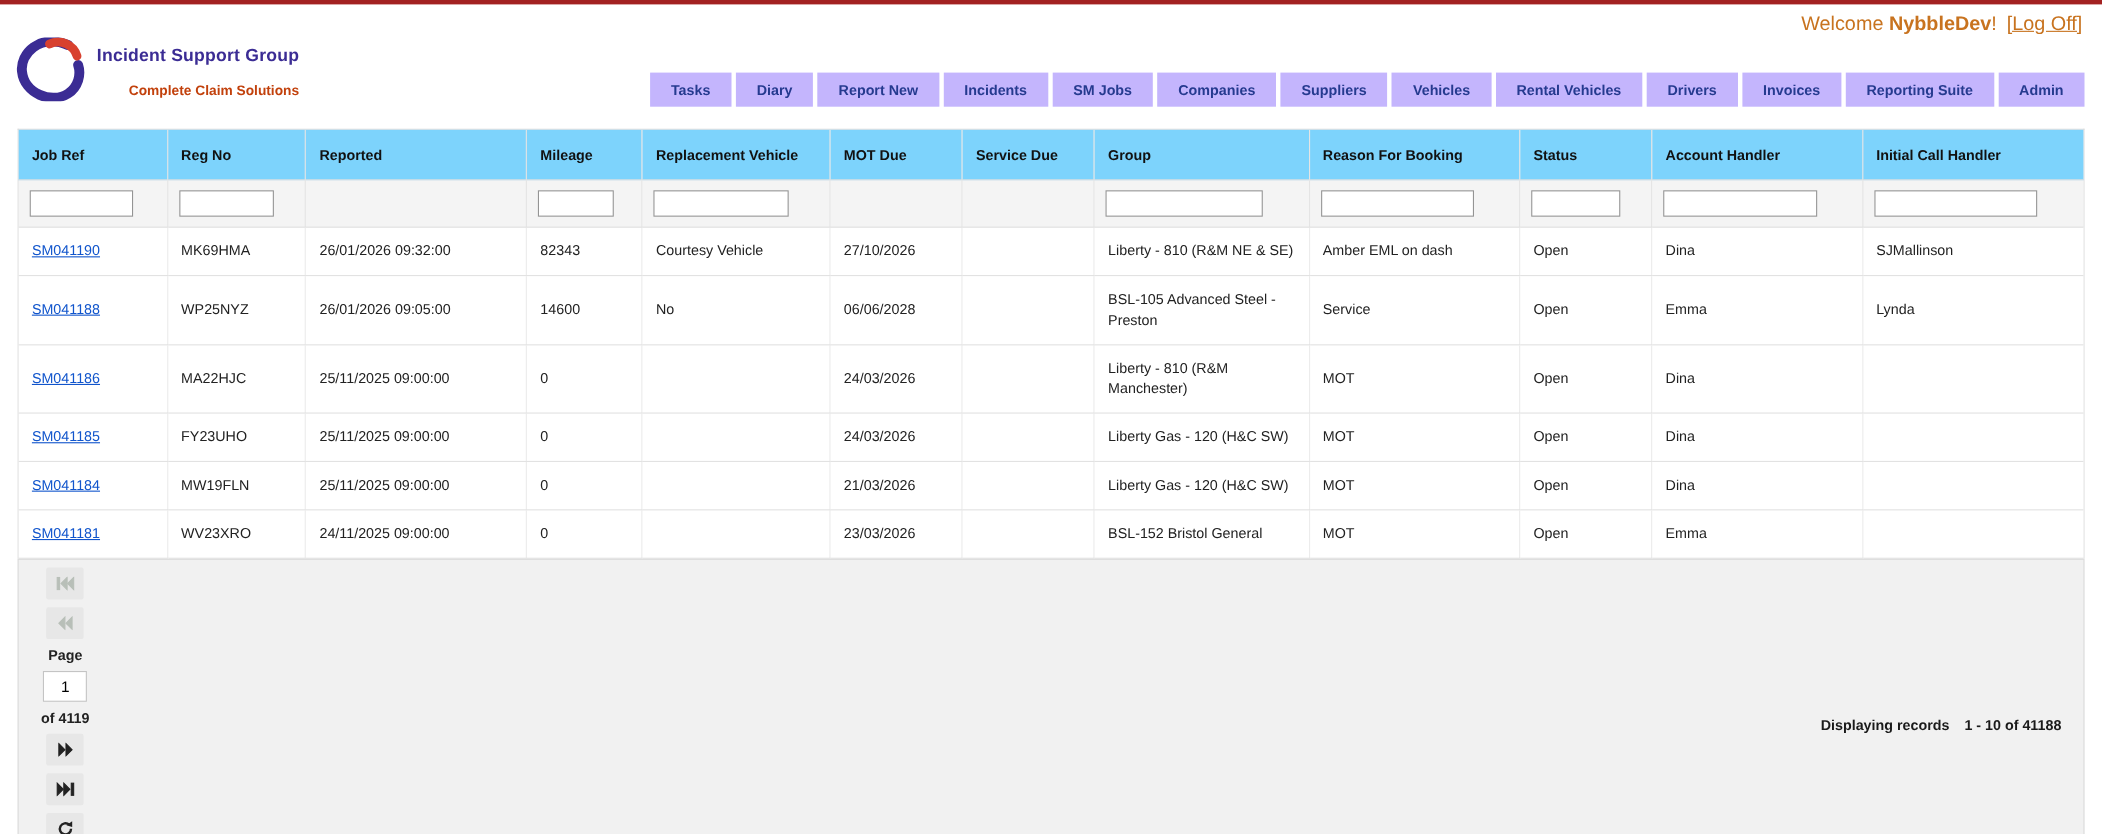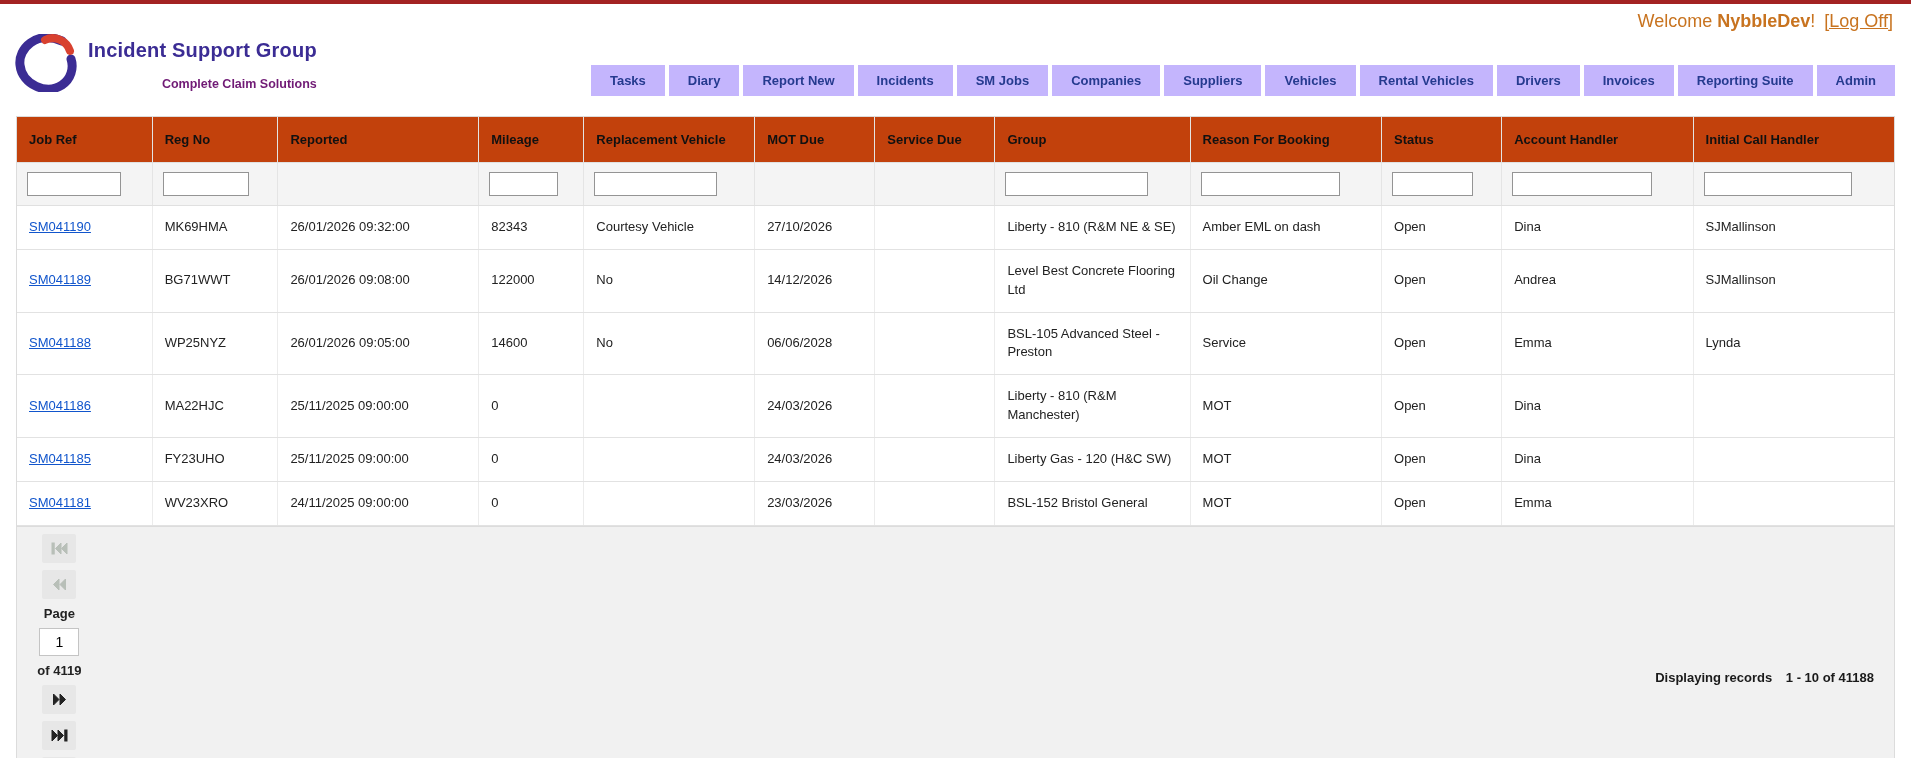--- a/index.html
+++ b/index.html
@@ -11,31 +11,31 @@
 
   
   .welcome-bar { text-align: right; padding: 7px 18px 0 0; font-size: 18px; color: #c8731f; }
   .welcome-bar b { font-weight: bold; }
   .logoff-link { color: #c8731f; text-decoration: underline; cursor: pointer; margin-left: 4px; }
 
   
   .header-flex { display: flex; justify-content: space-between; align-items: flex-end; padding: 0 16px 2px 14px; }
   .logo { display: flex; align-items: center; gap: 10px; padding-top: 2px; }
   .logo-text { display: flex; flex-direction: column; align-items: flex-end; }
-  .logo-title { color: #3b2c94; font-weight: bold; font-size: 20px; letter-spacing: 0.2px; }
-  .logo-subtitle { color: #701a75; font-weight: bold; font-size: 12.5px; margin-top: 15px; }
+  .logo-title { color: #3b2c94; font-weight: bold; font-size: 16px; letter-spacing: 0.2px; }
+  .logo-subtitle { color: #c2410c; font-weight: bold; font-size: 12.5px; margin-top: 15px; }
 
   .nav-tabs { display: flex; gap: 4px; }
   .nav-tab { background: #c4b5fd; color: #253a8f; font-weight: bold; font-size: 13px;
              padding: 8px 19px; cursor: pointer; white-space: nowrap; }
 
   
   .grid-wrap { margin: 18px 16px 0 16px; border: 1px solid #dcdcdc; border-bottom: none; }
   table.grid { width: 100%; border-collapse: collapse; table-layout: fixed; font-size: 13px; }
-  .grid th { background: #c2410c; text-align: left; font-weight: bold; color: #111;
+  .grid th { background: #7dd3fc; text-align: left; font-weight: bold; color: #111;
              padding: 15px 12px; border-right: 1px solid #e4e4e4; border-bottom: 1px solid #e0e0e0; }
   .grid .filter-row td { background: #f4f4f4; padding: 9px 10px; border-right: 1px solid #e4e4e4;
              border-bottom: 1px solid #e0e0e0; }
   .filter-input { width: 82%; min-width: 58px; max-width: 170px; height: 24px;
              border: 1px solid #949494; background: #fff; padding: 2px 5px; font-size: 13px;
              font-family: "Liberation Sans", sans-serif; }
   .grid tbody td { background: #fff; padding: 12px 12px; border-right: 1px solid #ececec;
              border-bottom: 1px solid #e2e2e2; vertical-align: middle; color: #222;
              overflow-wrap: break-word; line-height: 1.45; }
   .grid th:last-child, .grid td:last-child { border-right: none; }
@@ -156,34 +156,20 @@
           <td>Courtesy Vehicle</td>
           <td>27/10/2026</td>
           <td></td>
           <td>Liberty - 810 (R&amp;M NE &amp; SE)</td>
           <td>Amber EML on dash</td>
           <td>Open</td>
           <td>Dina</td>
           <td>SJMallinson</td>
         </tr>
         <tr>
-          <td><a class="job-link">SM041189</a></td>
-          <td>BG71WWT</td>
-          <td>26/01/2026 09:08:00</td>
-          <td>122000</td>
-          <td>No</td>
-          <td>14/12/2026</td>
-          <td></td>
-          <td>Level Best Concrete Flooring Ltd</td>
-          <td>Oil Change</td>
-          <td>Open</td>
-          <td>Andrea</td>
-          <td>SJMallinson</td>
-        </tr>
-        <tr>
           <td><a class="job-link">SM041188</a></td>
           <td>WP25NYZ</td>
           <td>26/01/2026 09:05:00</td>
           <td>14600</td>
           <td>No</td>
           <td>06/06/2028</td>
           <td></td>
           <td>BSL-105 Advanced Steel - Preston</td>
           <td>Service</td>
           <td>Open</td>
@@ -204,20 +190,34 @@
           <td>Dina</td>
           <td></td>
         </tr>
         <tr>
           <td><a class="job-link">SM041185</a></td>
           <td>FY23UHO</td>
           <td>25/11/2025 09:00:00</td>
           <td>0</td>
           <td></td>
           <td>24/03/2026</td>
+          <td></td>
+          <td>Liberty Gas - 120 (H&amp;C SW)</td>
+          <td>MOT</td>
+          <td>Open</td>
+          <td>Dina</td>
+          <td></td>
+        </tr>
+        <tr>
+          <td><a class="job-link">SM041184</a></td>
+          <td>MW19FLN</td>
+          <td>25/11/2025 09:00:00</td>
+          <td>0</td>
+          <td></td>
+          <td>21/03/2026</td>
           <td></td>
           <td>Liberty Gas - 120 (H&amp;C SW)</td>
           <td>MOT</td>
           <td>Open</td>
           <td>Dina</td>
           <td></td>
         </tr>
         <tr>
           <td><a class="job-link">SM041181</a></td>
           <td>WV23XRO</td>

